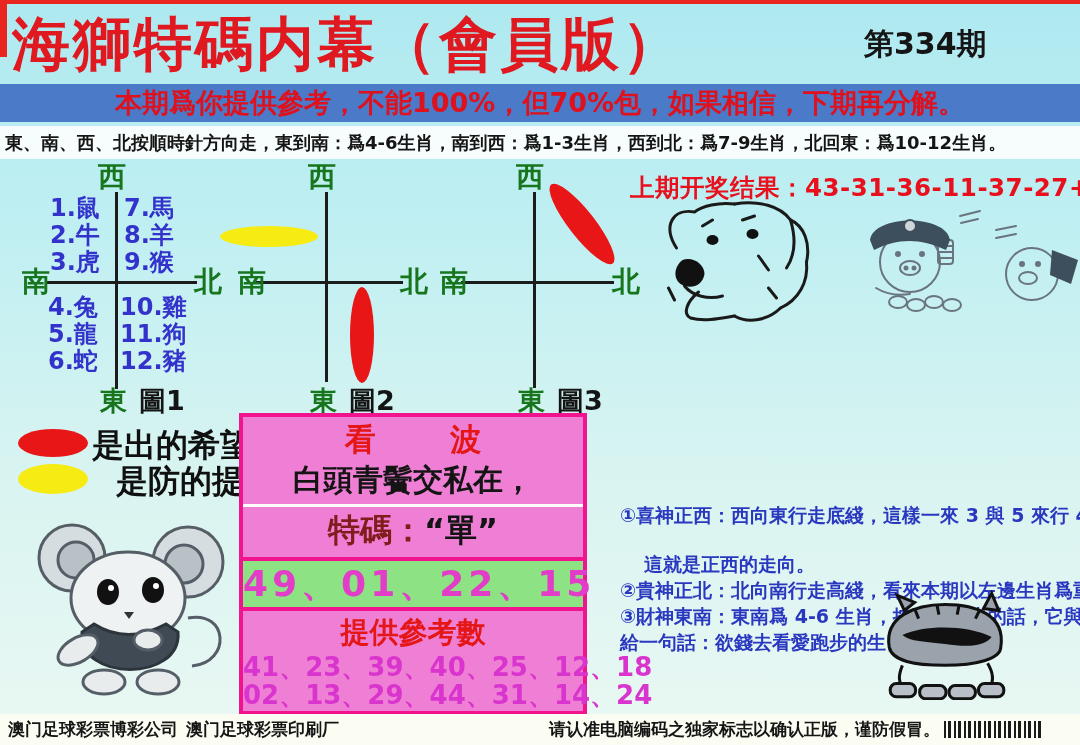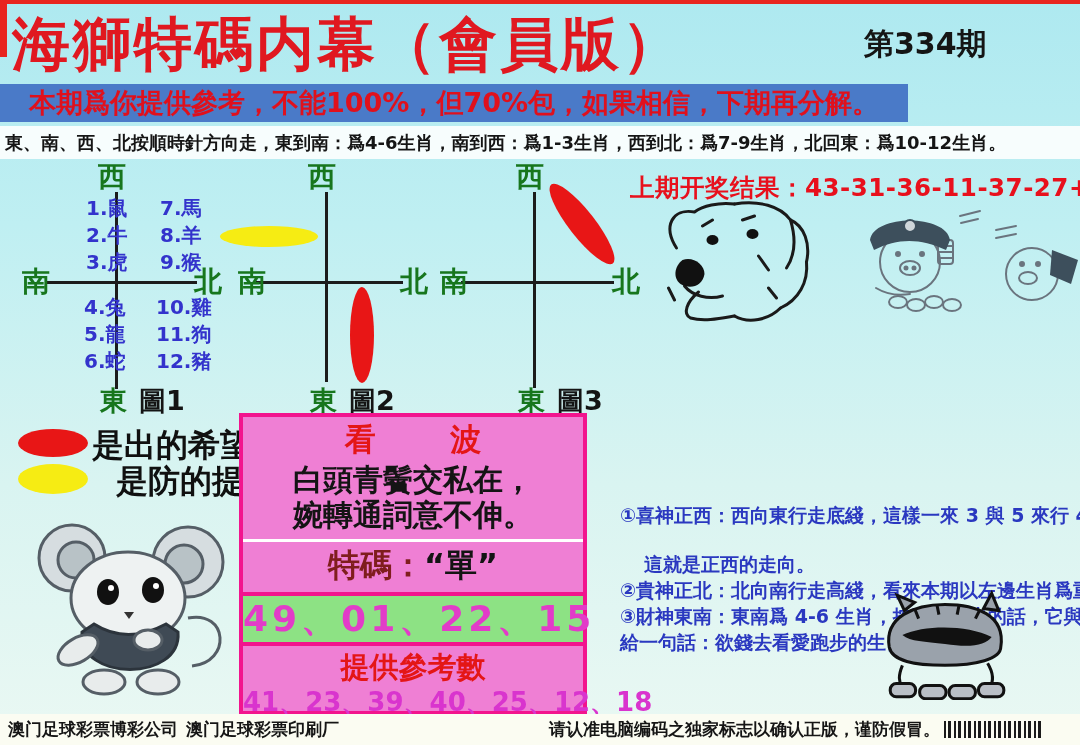--- a/index.html
+++ b/index.html
@@ -4,30 +4,30 @@
 <style>
   html,body{margin:0;padding:0;}
   .page{position:relative;width:1080px;height:745px;overflow:hidden;
     background:linear-gradient(180deg,#aee9f0 0%,#bfeff2 30%,#d9f4f1 65%,#eaf8f3 100%);
     font-family:"DejaVu Sans",sans-serif;}
   .abs{position:absolute;}
   .edge-top{left:0;top:0;width:1080px;height:4px;background:#e8251f;}
   .edge-left{left:0;top:0;width:7px;height:57px;background:#e8251f;}
   .title{left:12px;top:6px;font-size:58px;font-weight:bold;color:#e01820;letter-spacing:3px;white-space:nowrap;}
   .issue{left:864px;top:24px;font-size:30px;font-weight:bold;color:#151515;white-space:nowrap;}
-  .notice-bar{left:0;top:84px;width:908px;height:38px;background:#4a7ac8;display:flex;align-items:center;justify-content:center;}
+  .notice-bar{left:0;top:84px;width:1080px;height:38px;background:#4a7ac8;display:flex;align-items:center;justify-content:center;}
   .notice-bar span{color:#e0101c;font-size:27px;font-weight:bold;white-space:nowrap;}
   .rule-bar{left:0;top:126px;width:1080px;height:33px;background:#f7fdfd;line-height:33px;
     font-size:18px;font-weight:bold;color:#151515;padding-left:5px;box-sizing:border-box;white-space:nowrap;}
   .vline,.hline{background:#1c1c1c;}
   .compass{font-size:28px;font-weight:bold;color:#17761d;white-space:nowrap;}
   .figrow{font-size:27px;font-weight:bold;white-space:nowrap;}
   .figrow .east{color:#17761d;}
   .figrow .fig{color:#141414;margin-left:12px;}
-  .zlist{font-size:20px;font-weight:bold;color:#3333cc;line-height:27px;white-space:nowrap;margin-left:36px;}
+  .zlist{font-size:24px;font-weight:bold;color:#3333cc;line-height:27px;white-space:nowrap;}
   .ell{border-radius:50%;}
   .ell-yellow{background:#f6ec13;}
   .ell-red{background:#e81616;}
   .result{font-size:24.5px;font-weight:bold;color:#e8101c;white-space:nowrap;letter-spacing:0.5px;}
   .legend-label{font-size:32px;font-weight:bold;color:#101010;white-space:nowrap;}
   .tip-box{left:239px;top:413px;width:348px;height:302px;background:#ef7fd4;border:4px solid #f2148e;box-sizing:border-box;}
   .tip-heading{margin-top:2px;text-align:center;font-size:31px;font-weight:bold;color:#e41616;
     letter-spacing:2.4em;text-indent:2.4em;white-space:nowrap;}
   .poem{margin-top:2px;text-align:center;font-size:30px;font-weight:bold;color:#141414;line-height:33px;white-space:nowrap;}
   .sep-white{height:3px;background:#ffffff;margin-top:8px;}
@@ -183,21 +183,20 @@
     <path d="M62,132 C58,182 162,182 158,132 L146,124 C120,138 96,138 74,124 Z" fill="#3f4a55" stroke="#2c343c" stroke-width="3"></path>
     <ellipse cx="84" cy="182" rx="21" ry="12" fill="#e8ecec" stroke="#555e66" stroke-width="3"></ellipse>
     <ellipse cx="138" cy="182" rx="21" ry="12" fill="#e8ecec" stroke="#555e66" stroke-width="3"></ellipse>
     <ellipse cx="58" cy="150" rx="22" ry="12" transform="rotate(-30 58 150)" fill="#e8ecec" stroke="#555e66" stroke-width="3"></ellipse>
     <ellipse cx="128" cy="140" rx="14" ry="10" fill="#e8ecec" stroke="#555e66" stroke-width="3"></ellipse>
   </svg>
 
   <div class="abs tip-box">
     <div class="tip-heading">看波</div>
     <div class="poem">白頭青鬢交私在，</div>
-    <div class="poem">婉轉通詞意不伸。</div>
     <div class="sep-white"></div>
     <div class="special">
       <span class="lab">特碼：</span><span class="val">“單”</span>
     </div>
     <div class="green-band">
       <span>49、01、22、15</span>
     </div>
     <div class="ref-label">提供參考數</div>
     <div class="ref-row">41、23、39、40、25、12、18</div>
     <div class="ref-row">02、13、29、44、31、14、24</div>

